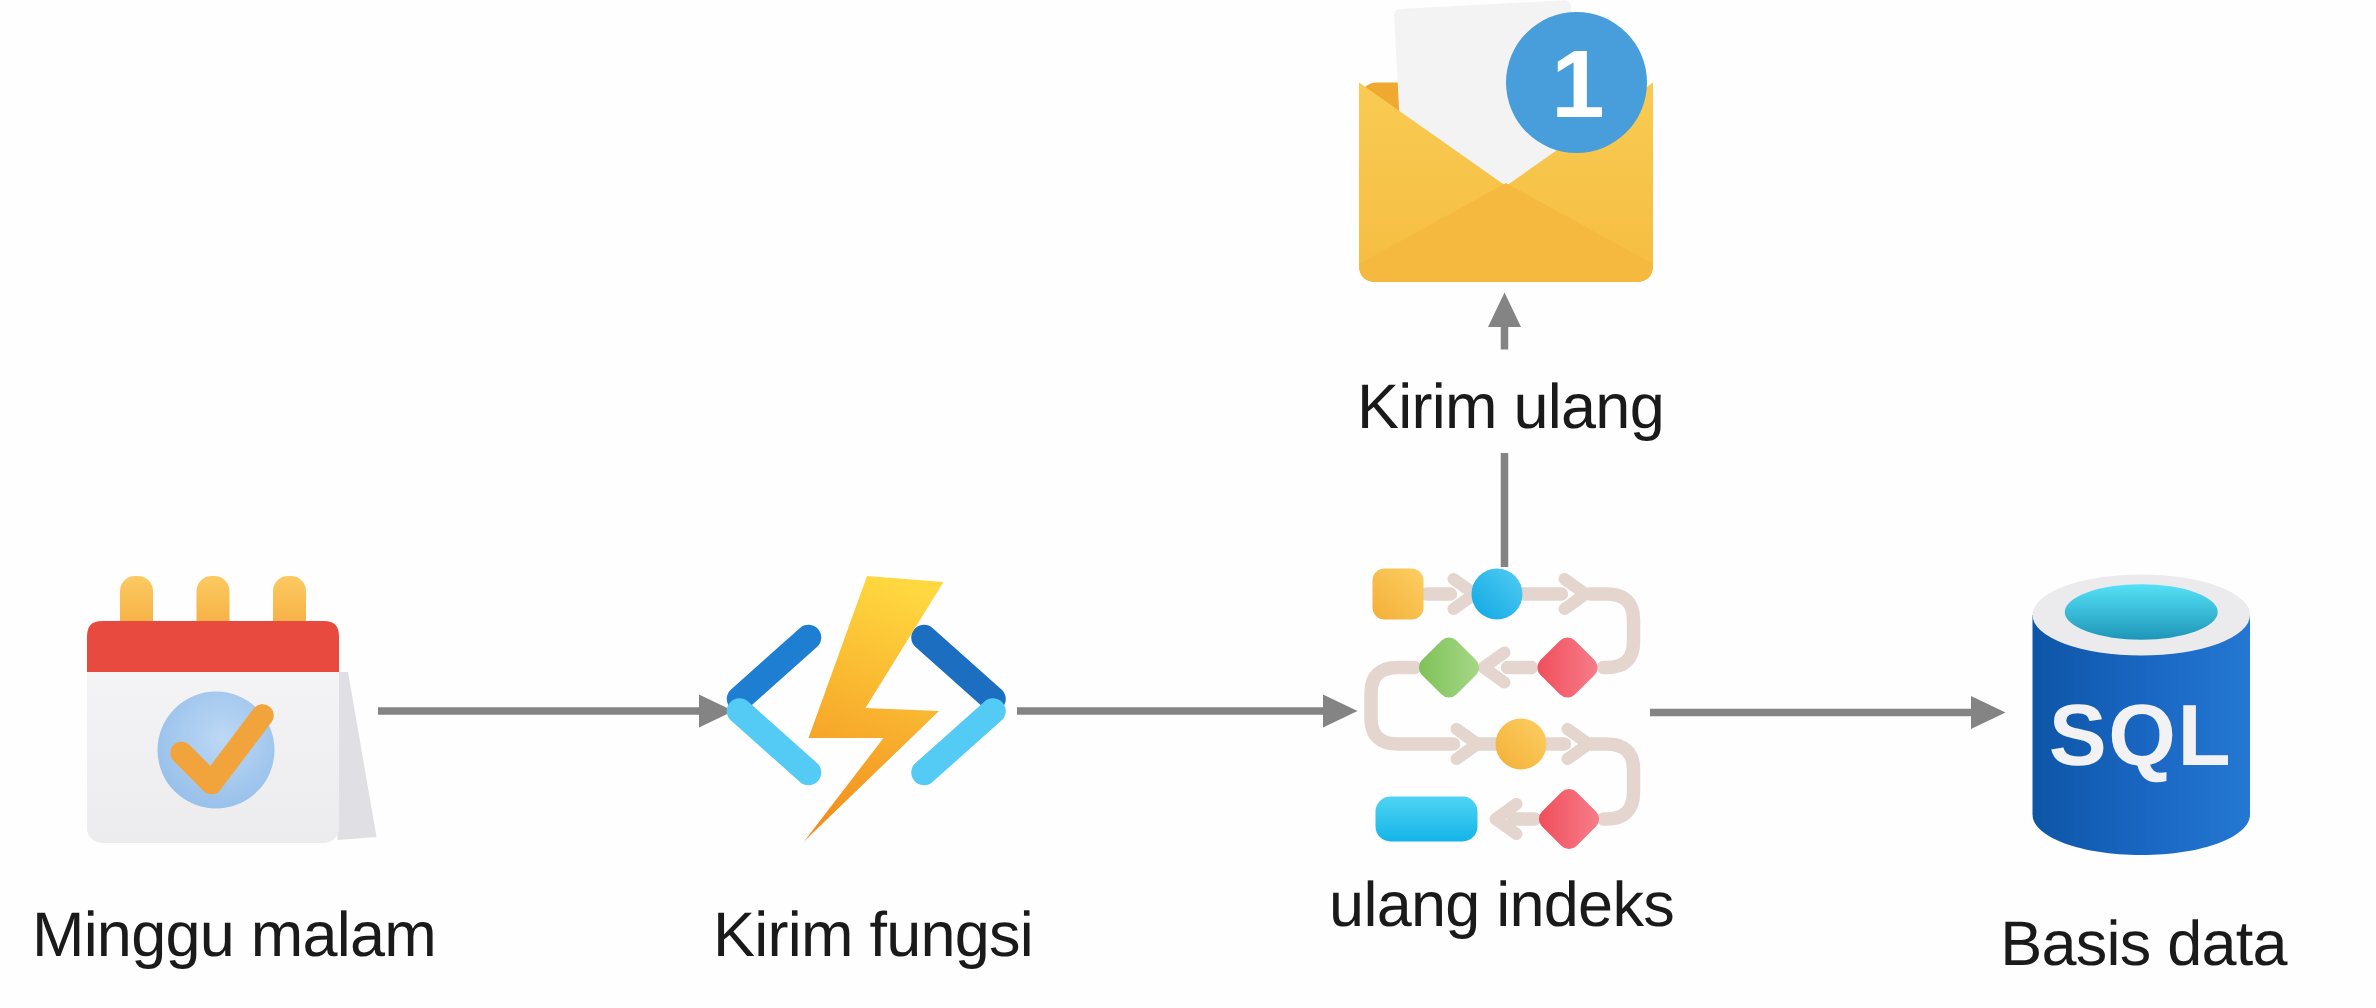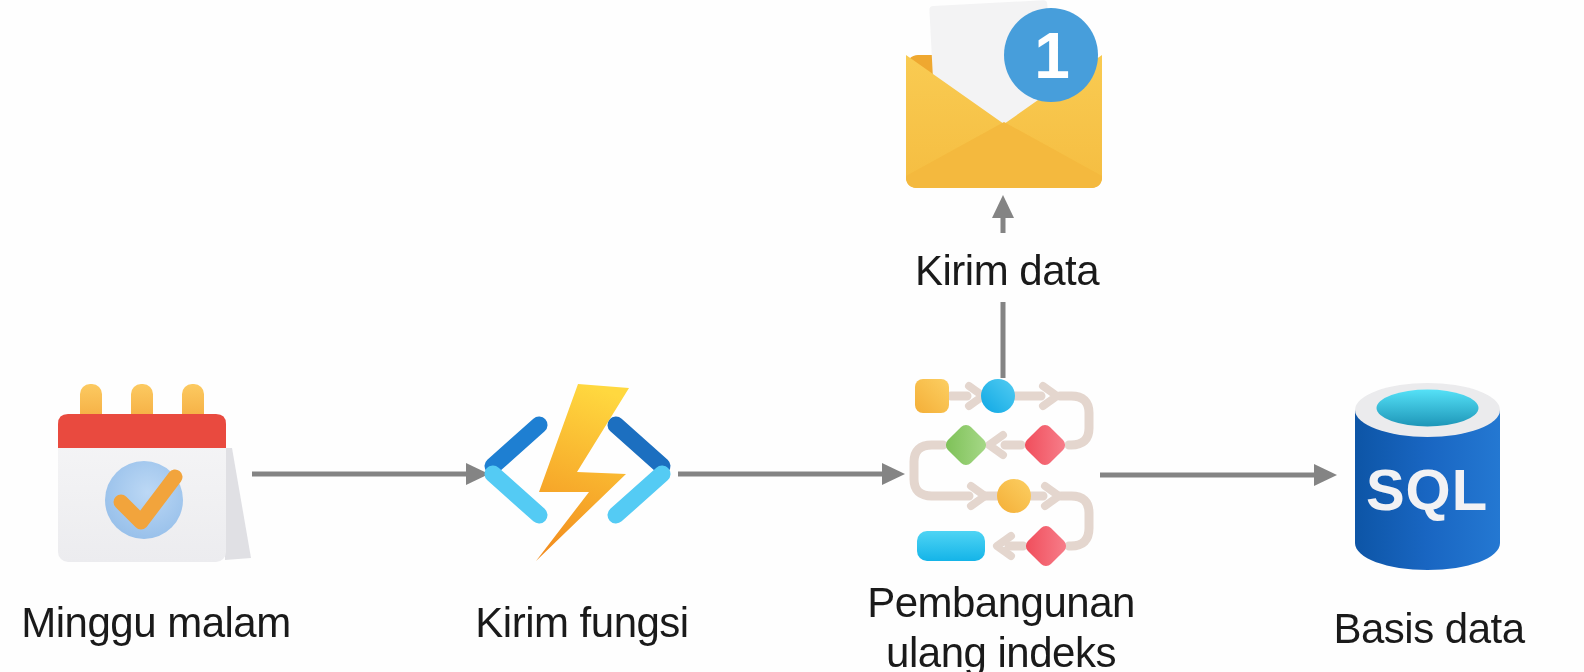--- a/index.html
+++ b/index.html
@@ -172,19 +172,18 @@
     </defs>
     <path d="M 5 32 V 165 C 5 180 37 192 77.5 192 C 118 192 150 180 150 165 V 32 Z" fill="url(#sql-body)"></path>
     <ellipse cx="77.5" cy="32" rx="72.5" ry="27" fill="#EBEBED"></ellipse>
     <ellipse cx="77.5" cy="30" rx="51" ry="18.5" fill="url(#sql-inner)"></ellipse>
     <text x="77" y="132" text-anchor="middle" font-size="58" font-weight="bold" fill="#F2F2F4" letter-spacing="1" font-family="Liberation Sans, sans-serif">SQL</text>
   </svg>
 
   <div class="node-label" style="left:-24px;top:598px">Minggu malam</div>
   <div class="node-label" style="left:402px;top:598px">Kirim fungsi</div>
   <div class="node-label" style="left:821px;top:578px">
-    <div>Pembangunan</div>
     <div>ulang indeks</div>
   </div>
-  <div class="node-label" style="left:827px;top:246px">Kirim data</div>
+  <div class="node-label" style="left:827px;top:246px">Kirim ulang</div>
   <div class="node-label" style="left:1249px;top:604px">Basis data</div>
 
 </div>
 
 </body></html>

